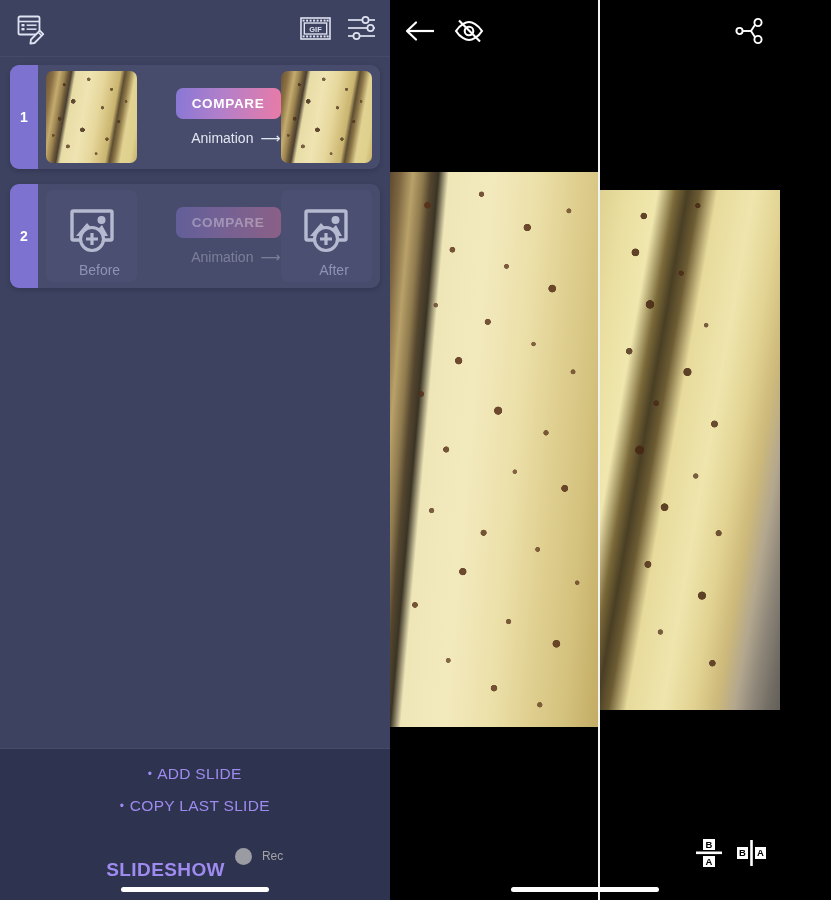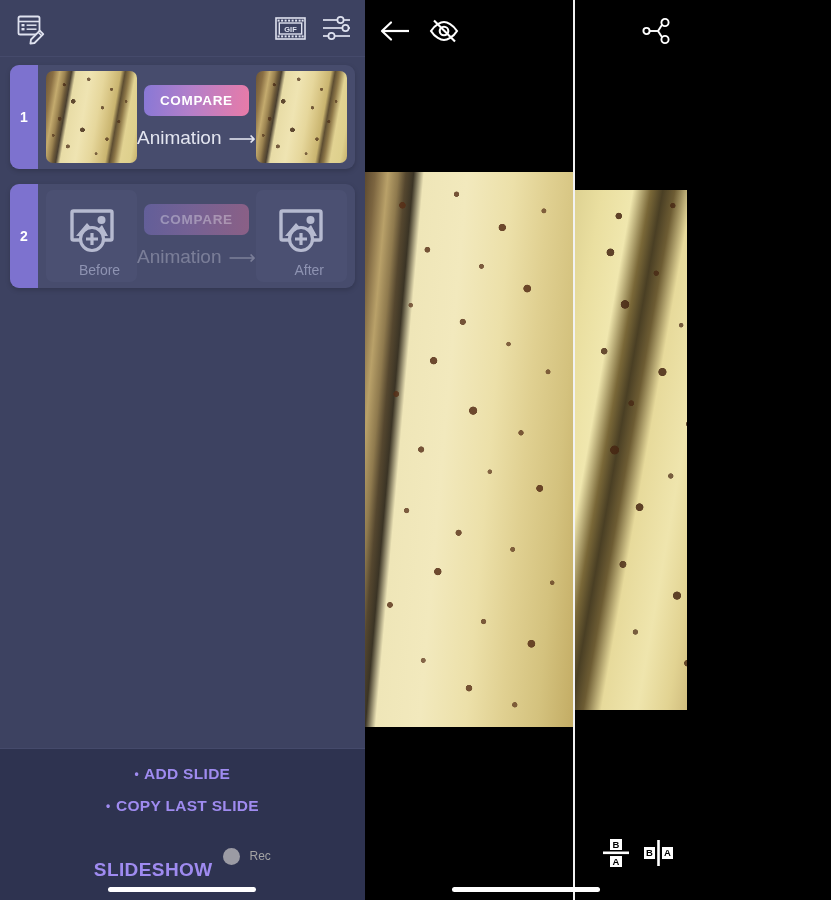--- a/index.html
+++ b/index.html
@@ -2,21 +2,21 @@
 <html><head>
 <meta charset="utf-8">
 <style>
   * { box-sizing: border-box; margin: 0; padding: 0; }
   html, body {
     width: 831px; height: 900px;
     background: #000;
     font-family: "Liberation Sans", sans-serif;
     overflow: hidden;
   }
-  .app { position: relative; width: 687px; height: 900px; display: flex; }
+  .app { position: relative; width: 780px; height: 900px; display: flex; }
 
   
   .editor {
     position: relative;
     width: 415px; height: 900px;
     background: #3d4261;
     display: flex; flex-direction: column;
   }
 
   
@@ -98,57 +98,57 @@
         #d8c584 63%, #c9b46f 70%,
         #5e4e32 74%, #8d7748 78%,
         #e2d392 84%, #ded08d 93%, #c6b06a 100%);
     background-size: 100% 100%;
   }
 
   
   .compare-col {
     flex: 1;
     display: flex; flex-direction: column;
-    align-items: center; justify-content: center;
+    align-items: flex-end; justify-content: center;
     gap: 11px;
   }
   .compare-btn {
     border: none; cursor: pointer;
     padding: 8px 16px;
     border-radius: 7px;
     background: linear-gradient(95deg, #8878d6 0%, #b47fc9 45%, #e87ba8 100%);
     color: #ffffff;
     font-size: 13.5px; font-weight: bold;
     letter-spacing: .7px;
     font-family: "Liberation Sans", sans-serif;
   }
   .slide.disabled .compare-btn {
     background: linear-gradient(95deg, rgba(136,120,214,.42) 0%, rgba(180,127,201,.42) 45%, rgba(232,123,168,.42) 100%);
     color: rgba(255,255,255,.33);
   }
   .anim-row {
     display: flex; align-items: center; gap: 7px;
-    color: #e3e5f0; font-size: 19px;
+    color: #e3e5f0; font-size: 14px;
   }
   .slide.disabled .anim-row { color: rgba(227,229,240,.33); }
   .slide.disabled .slide-index { background: #7d72cf; }
   .slide.disabled .thumb-label { color: #8e93b2; }
 
   
   .editor-bottom {
     position: absolute; left: 0; right: 0; bottom: 0;
     height: 152px;
     background: #2e3350;
     border-top: 1px solid #454a6b;
     display: flex; flex-direction: column;
     align-items: center;
     padding-top: 16px;
   }
   .action-link {
-    color: #9f8bf0; font-size: 15.5px; font-weight: bold;
+    color: #9f8bf0; font-size: 15.5px; font-weight: normal;
     letter-spacing: .3px;
     background: none; border: none; cursor: pointer;
     font-family: "Liberation Sans", sans-serif;
   }
   .action-link .plus { font-size: 12px; vertical-align: 1px; margin-right: 1px; }
   .action-add { margin-bottom: 14px; }
   .slideshow-row {
     display: flex; align-items: center; gap: 10px;
     margin-top: 16px;
   }

